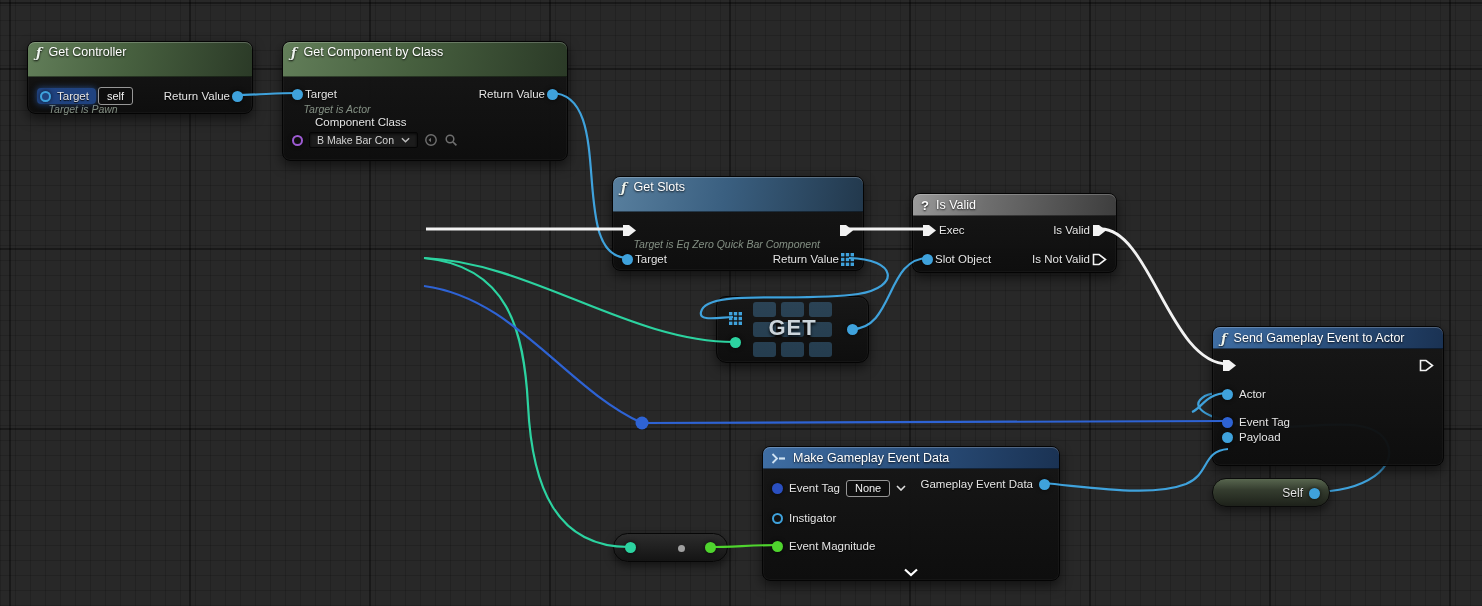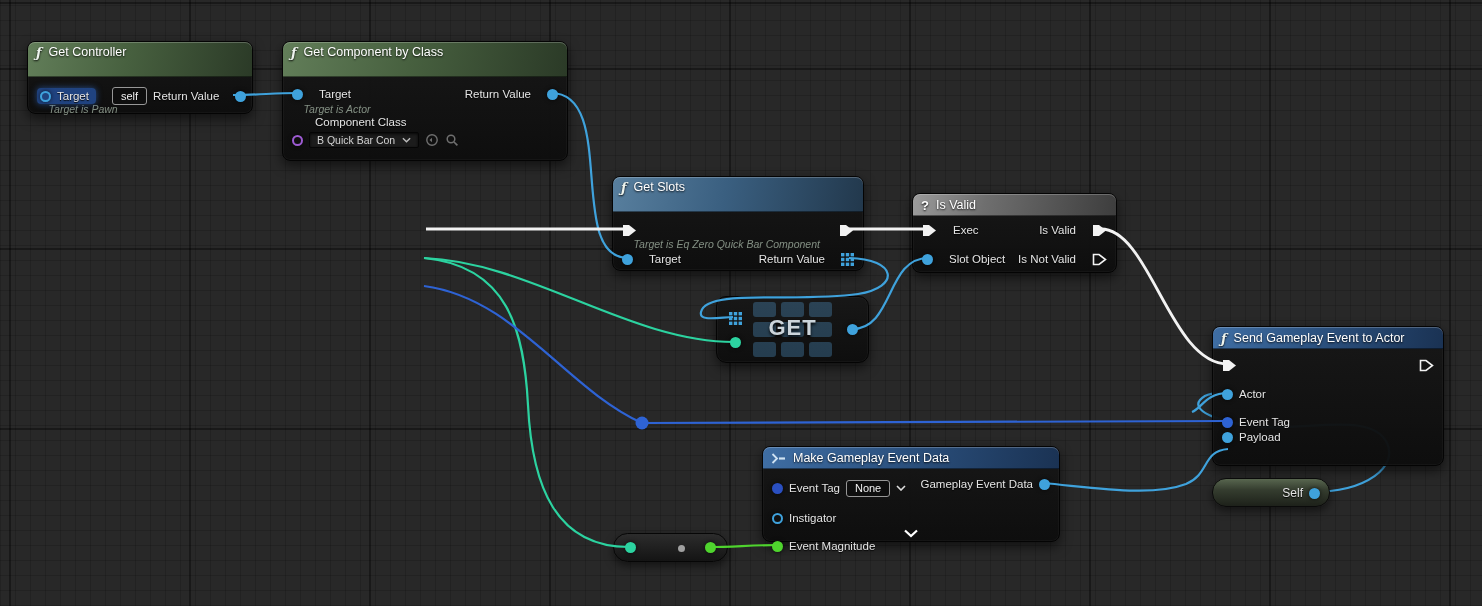--- a/index.html
+++ b/index.html
@@ -31,21 +31,21 @@
   .gray  {background:linear-gradient(100deg,#9b9b9b 0%,#6f6f6f 35%,#3d3d3d 100%);}
   .title{font-weight:normal;font-size:12.5px;color:#fff;text-shadow:0 1px 2px rgba(0,0,0,.85);line-height:15px;white-space:nowrap;}
   .subtitle{font-style:italic;font-size:10.5px;color:rgba(200,220,200,.62);line-height:13px;white-space:nowrap;margin-top:43px;}
   .fico{font-family:"DejaVu Serif",serif;font-style:italic;font-weight:bold;font-size:13px;color:#eef4ee;
     line-height:15px;text-shadow:0 1px 2px #000;}
   .qico{font-weight:bold;font-size:13px;color:#fff;line-height:15px;text-shadow:0 1px 2px #000;}
   .sqico{width:12px;height:12px;border:2px solid #dcc9ec;border-radius:2px;background:rgba(255,255,255,.14);flex:none;margin-top:0;}
   .prow{position:absolute;display:flex;align-items:center;gap:6px;height:20px;padding:0 9px;}
   .full{left:0;right:0;justify-content:space-between;}
   .lrow{left:0;} .rrow{right:0;}
-  .pgrp{display:flex;align-items:center;gap:16px;}
+  .pgrp{display:flex;align-items:center;gap:2px;}
   .lbl{font-size:11.5px;color:#e4e4e4;white-space:nowrap;text-shadow:0 1px 1px #000;}
   .pin{width:11px;height:11px;border-radius:50%;flex:none;box-shadow:0 0 4px rgba(0,0,0,.7);}
   .fillp{background:currentColor;}
   .hollowp{border:2px solid currentColor;background:transparent;width:11px;height:11px;}
   .c-obj{color:var(--c-object,#3fa2dc);} .c-struct{color:var(--c-struct,#2e63d4);}
   .c-int{color:var(--c-int,#2cd3a0);} .c-float{color:var(--c-float,#4fd42e);}
   .c-class{color:var(--c-class,#9d5bd2);} .c-dstruct{color:#2a4fc0;}
   .hl{display:flex;align-items:center;gap:6px;background:rgba(45,110,220,.55);border-radius:4px;padding:2px 7px 2px 3px;box-shadow:0 0 6px rgba(60,130,240,.5);}
   .valbox{background:#0e0e0e;border:1px solid #979797;border-radius:3px;color:#f0f0f0;font-size:11px;padding:0 8px;line-height:16px;}
   .drop{background:#1c1c1c;border:1px solid #050505;border-radius:2px;color:#d2d2d2;font-size:10.5px;padding:1px 7px;
@@ -113,21 +113,21 @@
         <span class="lbl">Return Value</span>
         <span class="pin fillp c-obj"></span>
       </span>
     </div>
     <div class="prow lrow" style="top:70px;padding-left:32px">
       <span class="lbl">Component Class</span>
     </div>
     <div class="prow lrow" style="top:88px">
       <span class="pin hollowp c-class"></span>
       <span class="drop">
-        <span>B Quick Bar Con</span>
+        <span>B Make Bar Con</span>
         <svg width="9" height="6" viewBox="0 0 10 6">
             <path d="M1 1 L5 5 L9 1" stroke="#bbb" stroke-width="1.6" fill="none"></path>
           </svg>
       </span>
       <span class="subicon">
         <svg width="14" height="14" viewBox="0 0 14 14">
             <circle cx="7" cy="7" r="5.2" fill="none" stroke="#8f8f8f" stroke-width="1.4"></circle>
             <path d="M4.5 7 L7 4.7 L7 9.3 Z" fill="#8f8f8f"></path>
           </svg>
       </span>
@@ -264,21 +264,21 @@
     <div class="prow lrow" style="top:85px">
       <span class="pin fillp c-struct"></span>
       <span class="lbl">Event Tag</span>
     </div>
     <div class="prow lrow" style="top:100px">
       <span class="pin fillp c-obj"></span>
       <span class="lbl">Payload</span>
     </div>
   </div>
 
-  <div class="node" style="left:762px;top:446px;width:298px;height:96px">
+  <div class="node" style="left:762px;top:446px;width:298px;height:135px">
     <div class="hdr h1 dblue">
       <svg width="15" height="11" viewBox="0 0 15 11">
         <path d="M1.5 1 L6 5.5 L1.5 10" stroke="#cfe2f2" stroke-width="1.8" fill="none"></path>
           <rect x="8" y="4.4" width="6" height="2.2" fill="#cfe2f2"></rect>
       </svg>
       <div class="title">Make Gameplay Event Data</div>
     </div>
     <div class="prow rrow" style="top:27px">
       <span class="lbl">Gameplay Event Data</span>
       <span class="pin fillp c-obj"></span>

